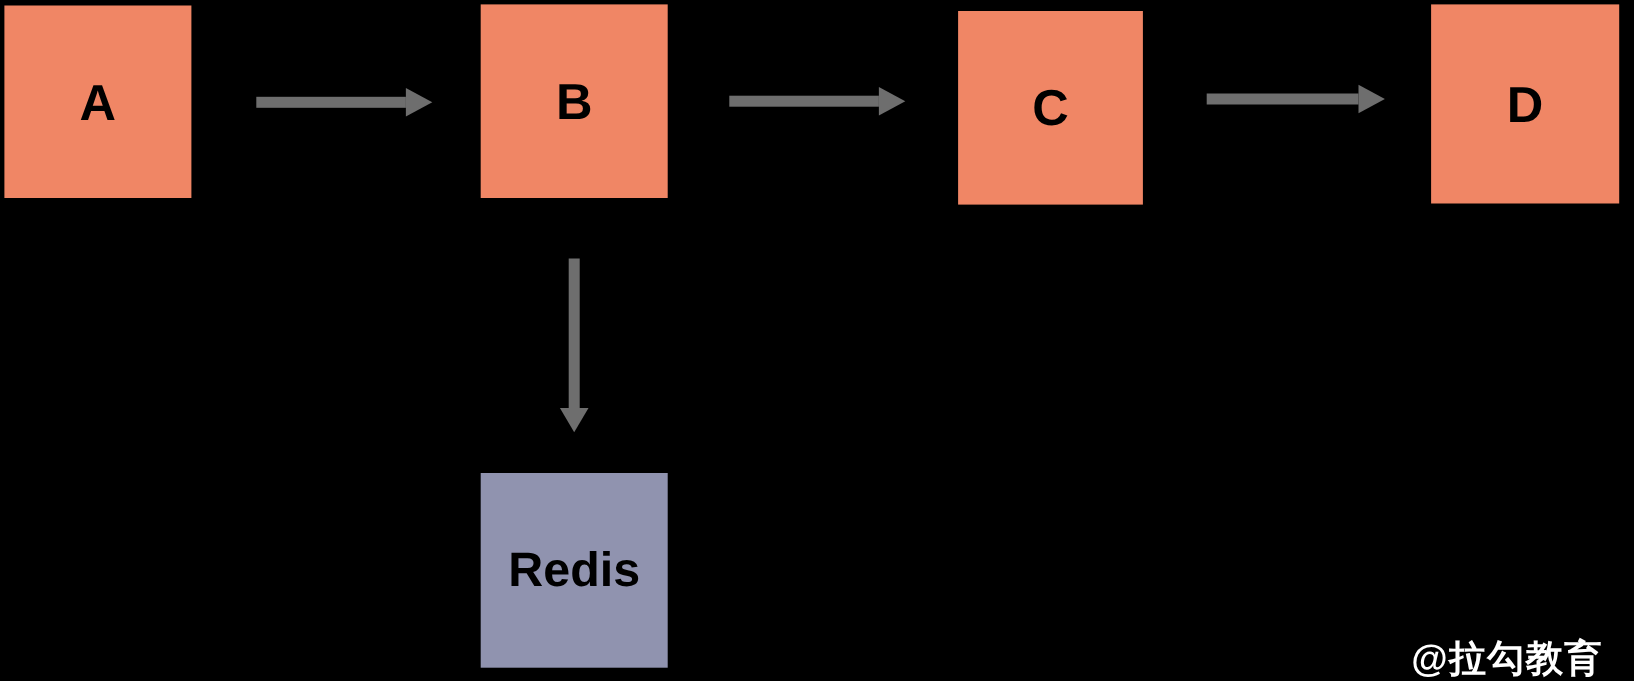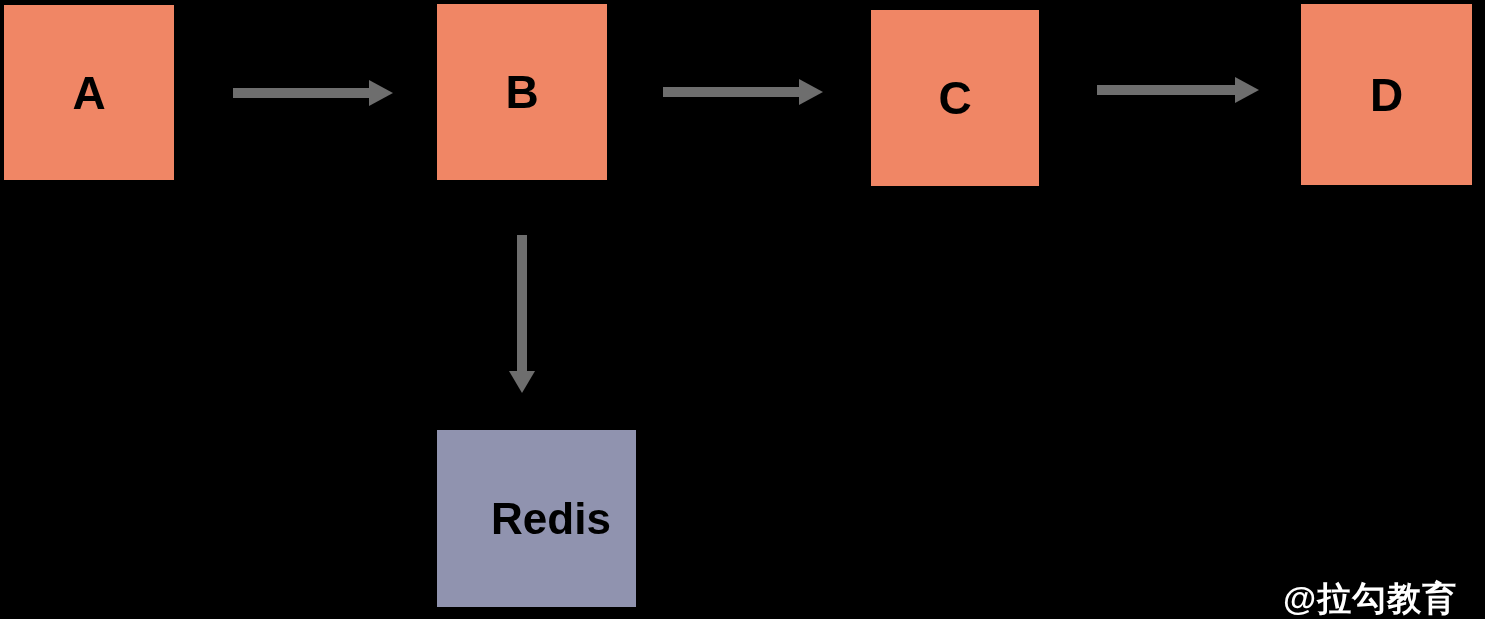--- a/index.html
+++ b/index.html
@@ -25,21 +25,21 @@
     font-weight: bold;
     color: #000000;
   }
   .node-primary { background: #F08665; font-size: 46px; }
   .node-redis   { background: #9093AF; font-size: 44px; }
 
   #node-a     { left: 4px;    top: 5px;   width: 170px; height: 175px; }
   #node-b     { left: 437px;  top: 4px;   width: 170px; height: 176px; }
   #node-c     { left: 871px;  top: 10px;  width: 168px; height: 176px; }
   #node-d     { left: 1301px; top: 4px;   width: 171px; height: 181px; }
-  #node-redis { left: 437px;  top: 430px; width: 170px; height: 177px; padding-left: 29px; }
+  #node-redis { left: 437px;  top: 430px; width: 170px; height: 177px; }
 
   
   .arrow-h {
     position: absolute;
     height: 26px;
   }
   .arrow-h .shaft {
     position: absolute;
     left: 0;
     right: 24px;

